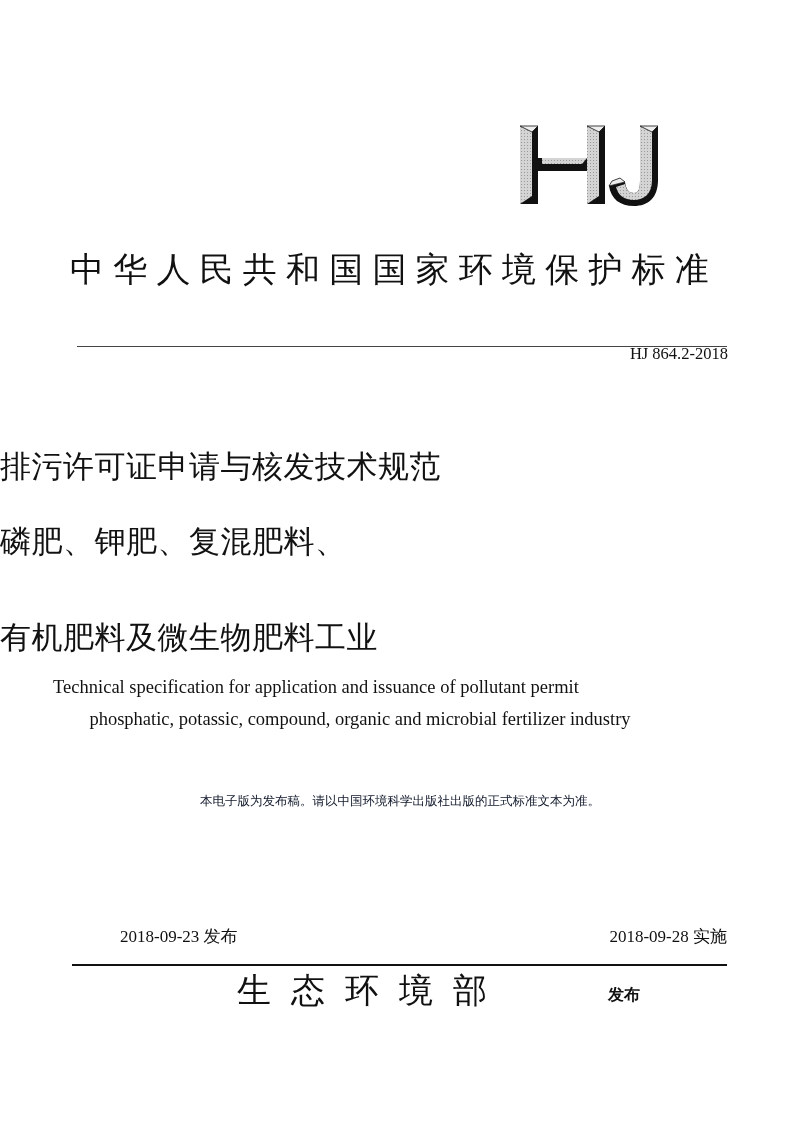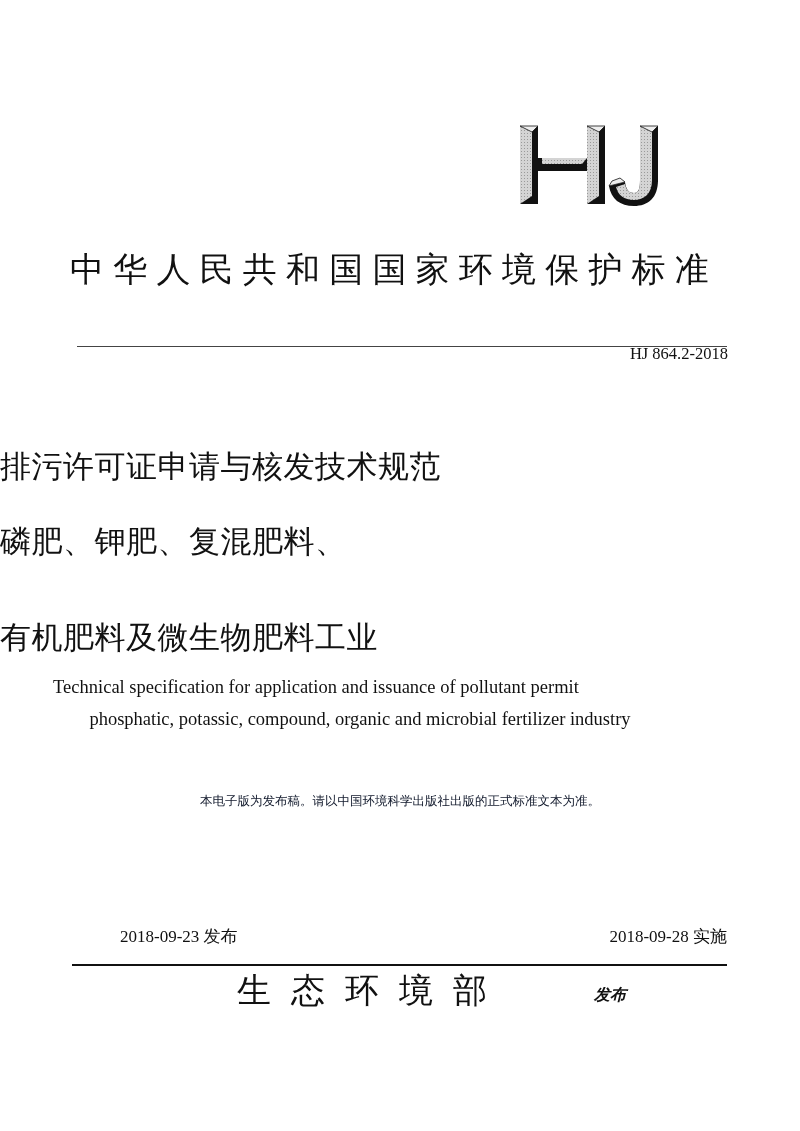--- a/index.html
+++ b/index.html
@@ -23,21 +23,21 @@
     #e1 { top: 677px; }
     #e2 { top: 709px; padding-left: 44px; }
 
     #notice { left: 0; width: 800px; text-align: center; top: 793px; font-size: 12.5px; white-space: nowrap; color: #0f172a; }
 
     #issue-date { left: 79px; top: 925px; font-size: 17px; white-space: nowrap; margin-left: 41px; }
     #impl-date { right: 73px; top: 925px; font-size: 17px; white-space: nowrap; }
     .rule-bottom { left: 72px; top: 964px; width: 655px; height: 0; border-top: 2px solid #111; }
 
     #ministry { left: 237px; top: 968px; font-size: 34px; letter-spacing: 20px; white-space: nowrap; }
-    #ministry-suffix { left: 594px; top: 985px; font-size: 16px; font-weight: bold; white-space: nowrap; font-style: italic; }
+    #ministry-suffix { left: 608px; top: 985px; font-size: 16px; font-weight: bold; white-space: nowrap; }
   </style>
 </head>
 <body>
 
 <div class="abs" id="logo">
   <svg width="150" height="82" viewBox="0 0 150 82">
     <defs>
       <pattern id="dots" width="3" height="3" patternUnits="userSpaceOnUse">
         <rect width="3" height="3" fill="#d4d4d4"></rect>
         <rect width="1" height="1" fill="#9a9a9a"></rect>

